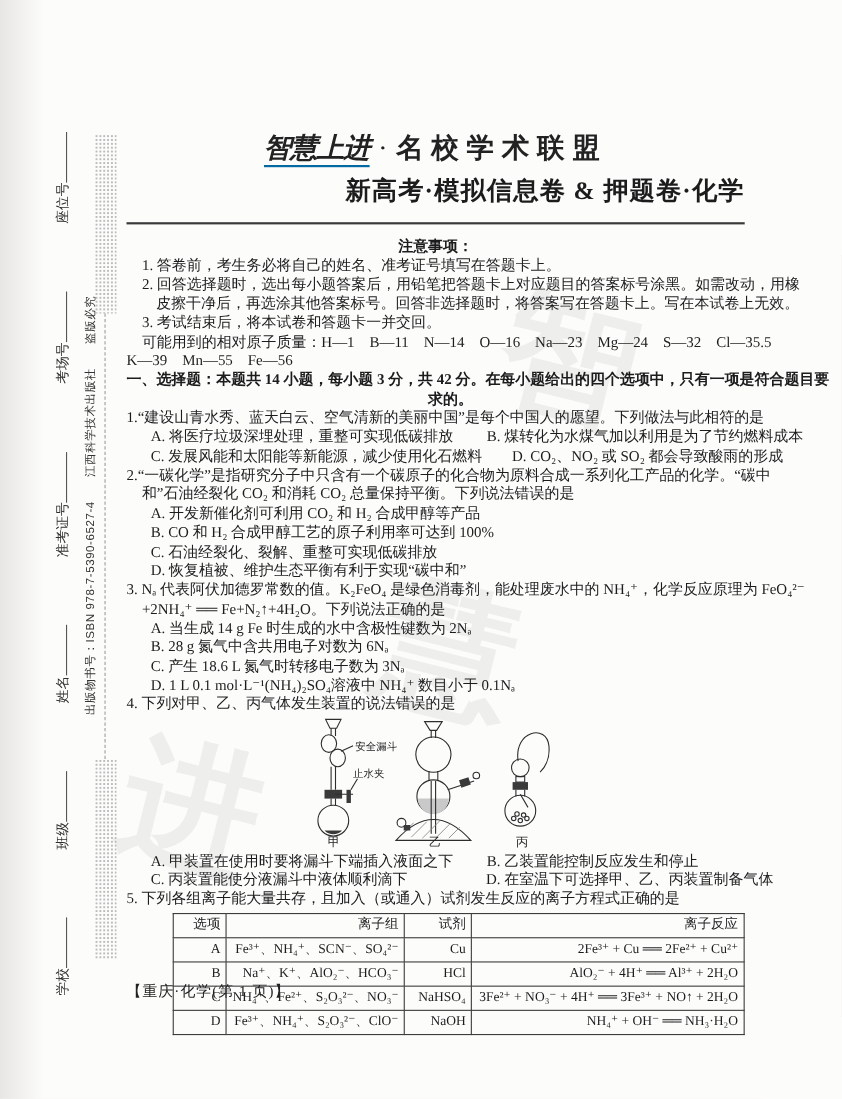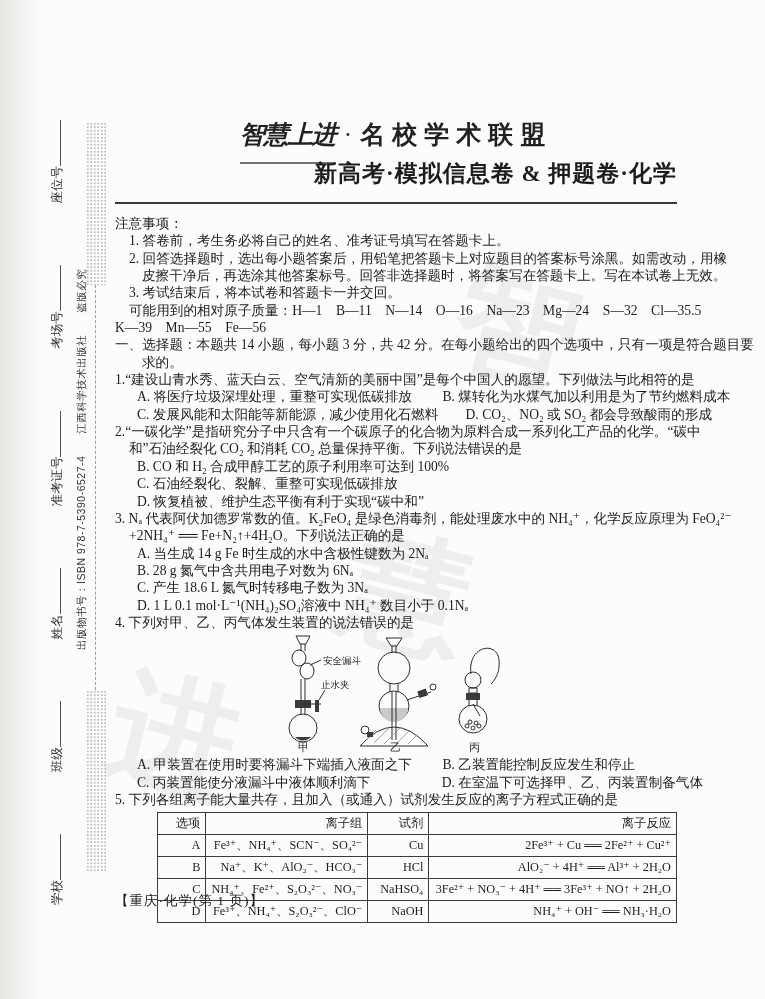--- a/index.html
+++ b/index.html
@@ -26,29 +26,29 @@
         font-family:"Liberation Sans",sans-serif;}
 
   
   .wm{position:absolute;font-family:"Liberation Sans",sans-serif;font-weight:bold;
         font-size:125px;line-height:1;color:rgba(70,70,70,.075);transform:rotate(14deg);
         pointer-events:none;user-select:none;}
 
   
   .main{position:absolute;left:115px;top:118px;width:562px;}
   .hdr-logo-line{text-align:center;font-size:25px;font-weight:bold;color:#222;}
-  .logo{font-style:italic;letter-spacing:-1px;border-bottom:2px solid #737373;padding-bottom:14px;}
+  .logo{font-style:italic;letter-spacing:-1px;border-bottom:2px solid #0369a1;padding-bottom:1px;}
   .logo-sep{padding:0 8px;font-weight:normal;}
   .org{letter-spacing:7px;}
   .hdr-title{text-align:right;font-size:23px;font-weight:bold;letter-spacing:1px;margin-top:7px;}
   .rule{border-top:2px solid #3a3a3a;margin-top:13px;}
 
   .body-text{margin-top:11px;font-size:13.6px;line-height:17.35px;}
   .ln{white-space:nowrap;}
-  .b{font-weight:normal;}
+  .b{font-weight:bold;text-align:center;}
   .ind1{padding-left:14px;}
   .ind15{padding-left:22px;}
   .ind2{padding-left:27px;}
 
   
   .apparatus{display:block;margin:3px 0 2px 148px;}
   .apparatus path,.apparatus line,.apparatus circle,.apparatus ellipse,.apparatus rect,.apparatus polyline
         {stroke:#2d2d2d;stroke-width:1;fill:none;}
   .apparatus .solid{fill:#3a3a3a;stroke:none;}
   .apparatus .liquid{fill:#c9c9c9;stroke:none;}
@@ -106,20 +106,21 @@
 
       <div class="ln b">一、选择题：本题共 14 小题，每小题 3 分，共 42 分。在每小题给出的四个选项中，只有一项是符合题目要</div>
       <div class="ln b ind2">求的。</div>
 
       <div class="ln">1.“建设山青水秀、蓝天白云、空气清新的美丽中国”是每个中国人的愿望。下列做法与此相符的是</div>
       <div class="ln ind15">A. 将医疗垃圾深埋处理，重整可实现低碳排放　　 B. 煤转化为水煤气加以利用是为了节约燃料成本</div>
       <div class="ln ind15">C. 发展风能和太阳能等新能源，减少使用化石燃料　　D. CO₂、NO₂ 或 SO₂ 都会导致酸雨的形成</div>
 
       <div class="ln">2.“一碳化学”是指研究分子中只含有一个碳原子的化合物为原料合成一系列化工产品的化学。“碳中</div>
       <div class="ln ind1">和”石油经裂化 CO₂ 和消耗 CO₂ 总量保持平衡。下列说法错误的是</div>
+      <div class="ln ind15">A. 开发新催化剂可利用 CO₂ 和 H₂ 合成甲醇等产品</div>
       <div class="ln ind15">B. CO 和 H₂ 合成甲醇工艺的原子利用率可达到 100%</div>
       <div class="ln ind15">C. 石油经裂化、裂解、重整可实现低碳排放</div>
       <div class="ln ind15">D. 恢复植被、维护生态平衡有利于实现“碳中和”</div>
 
       <div class="ln">3. Nₐ 代表阿伏加德罗常数的值。K₂FeO₄ 是绿色消毒剂，能处理废水中的 NH₄⁺，化学反应原理为 FeO₄²⁻</div>
       <div class="ln ind1">+2NH₄⁺ ══ Fe+N₂↑+4H₂O。下列说法正确的是</div>
       <div class="ln ind15">A. 当生成 14 g Fe 时生成的水中含极性键数为 2Nₐ</div>
       <div class="ln ind15">B. 28 g 氮气中含共用电子对数为 6Nₐ</div>
       <div class="ln ind15">C. 产生 18.6 L 氮气时转移电子数为 3Nₐ</div>
       <div class="ln ind15">D. 1 L 0.1 mol·L⁻¹(NH₄)₂SO₄溶液中 NH₄⁺ 数目小于 0.1Nₐ</div>

